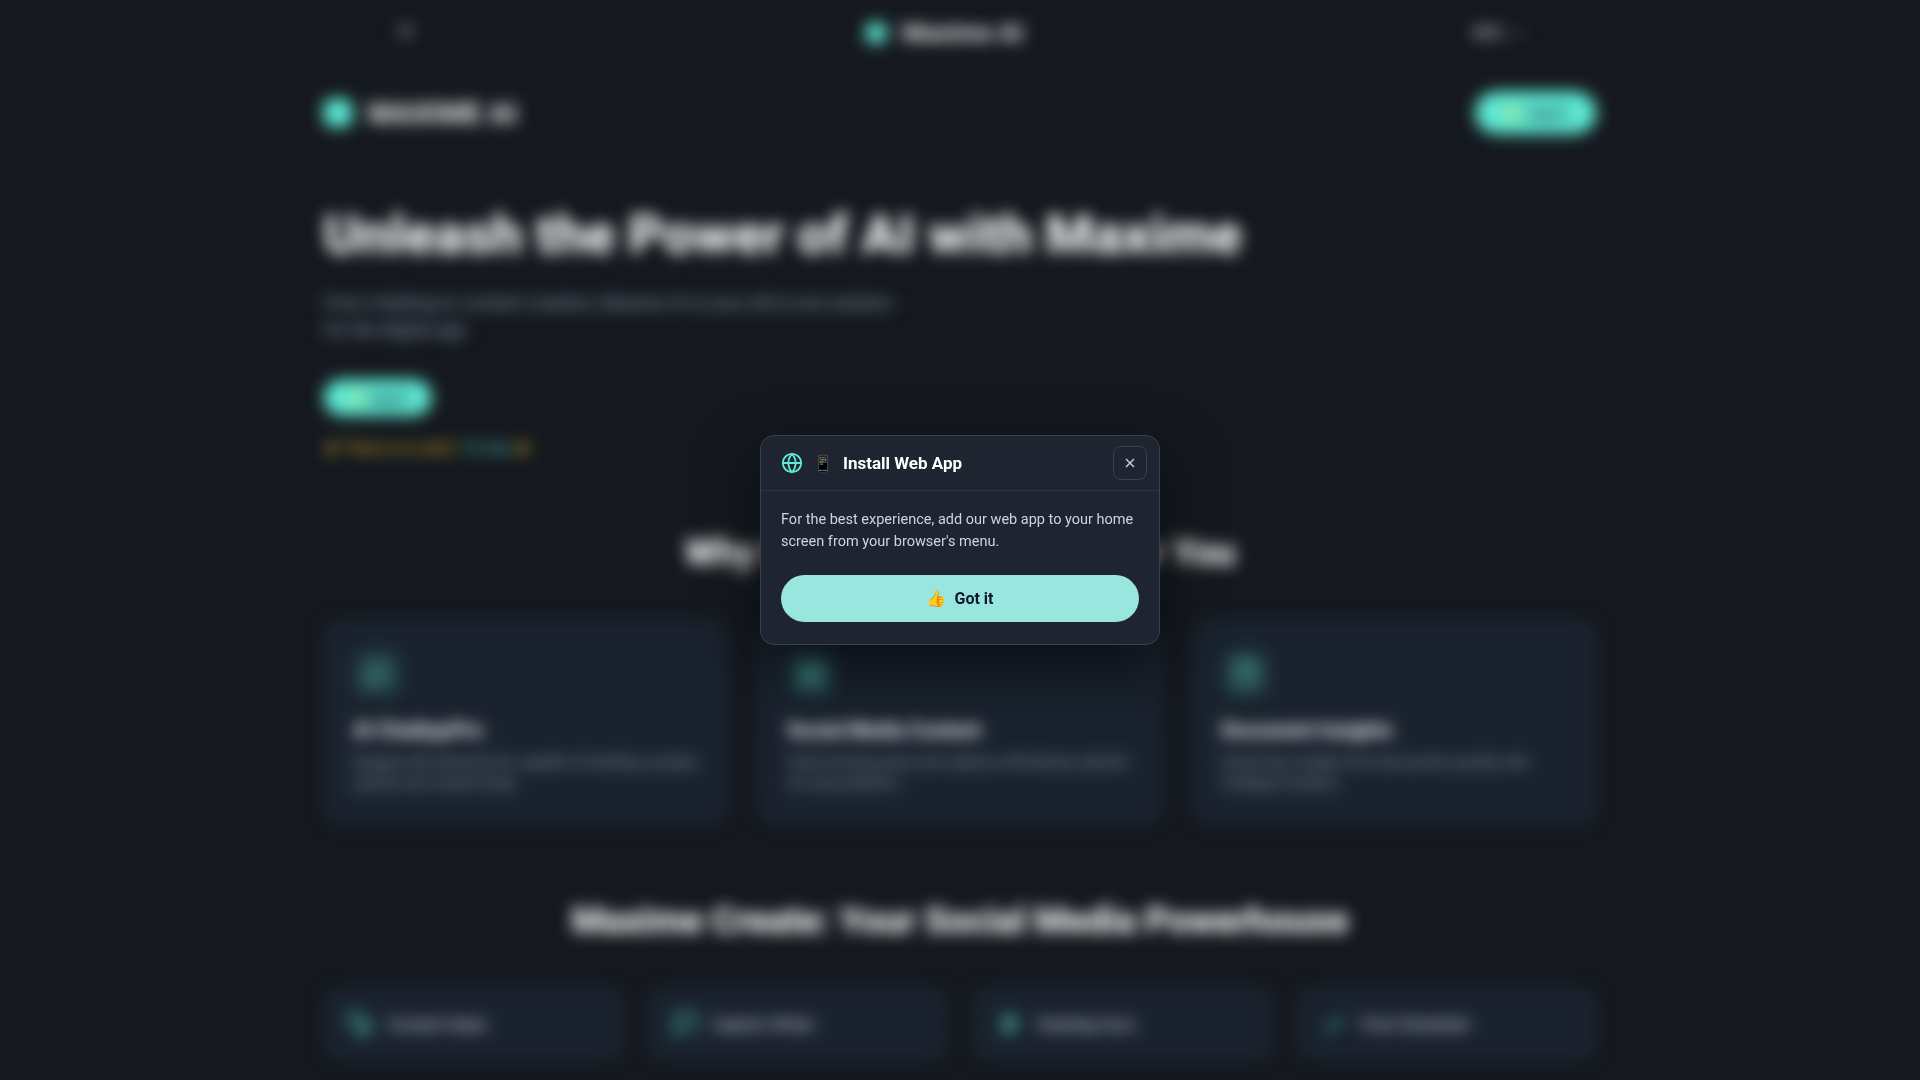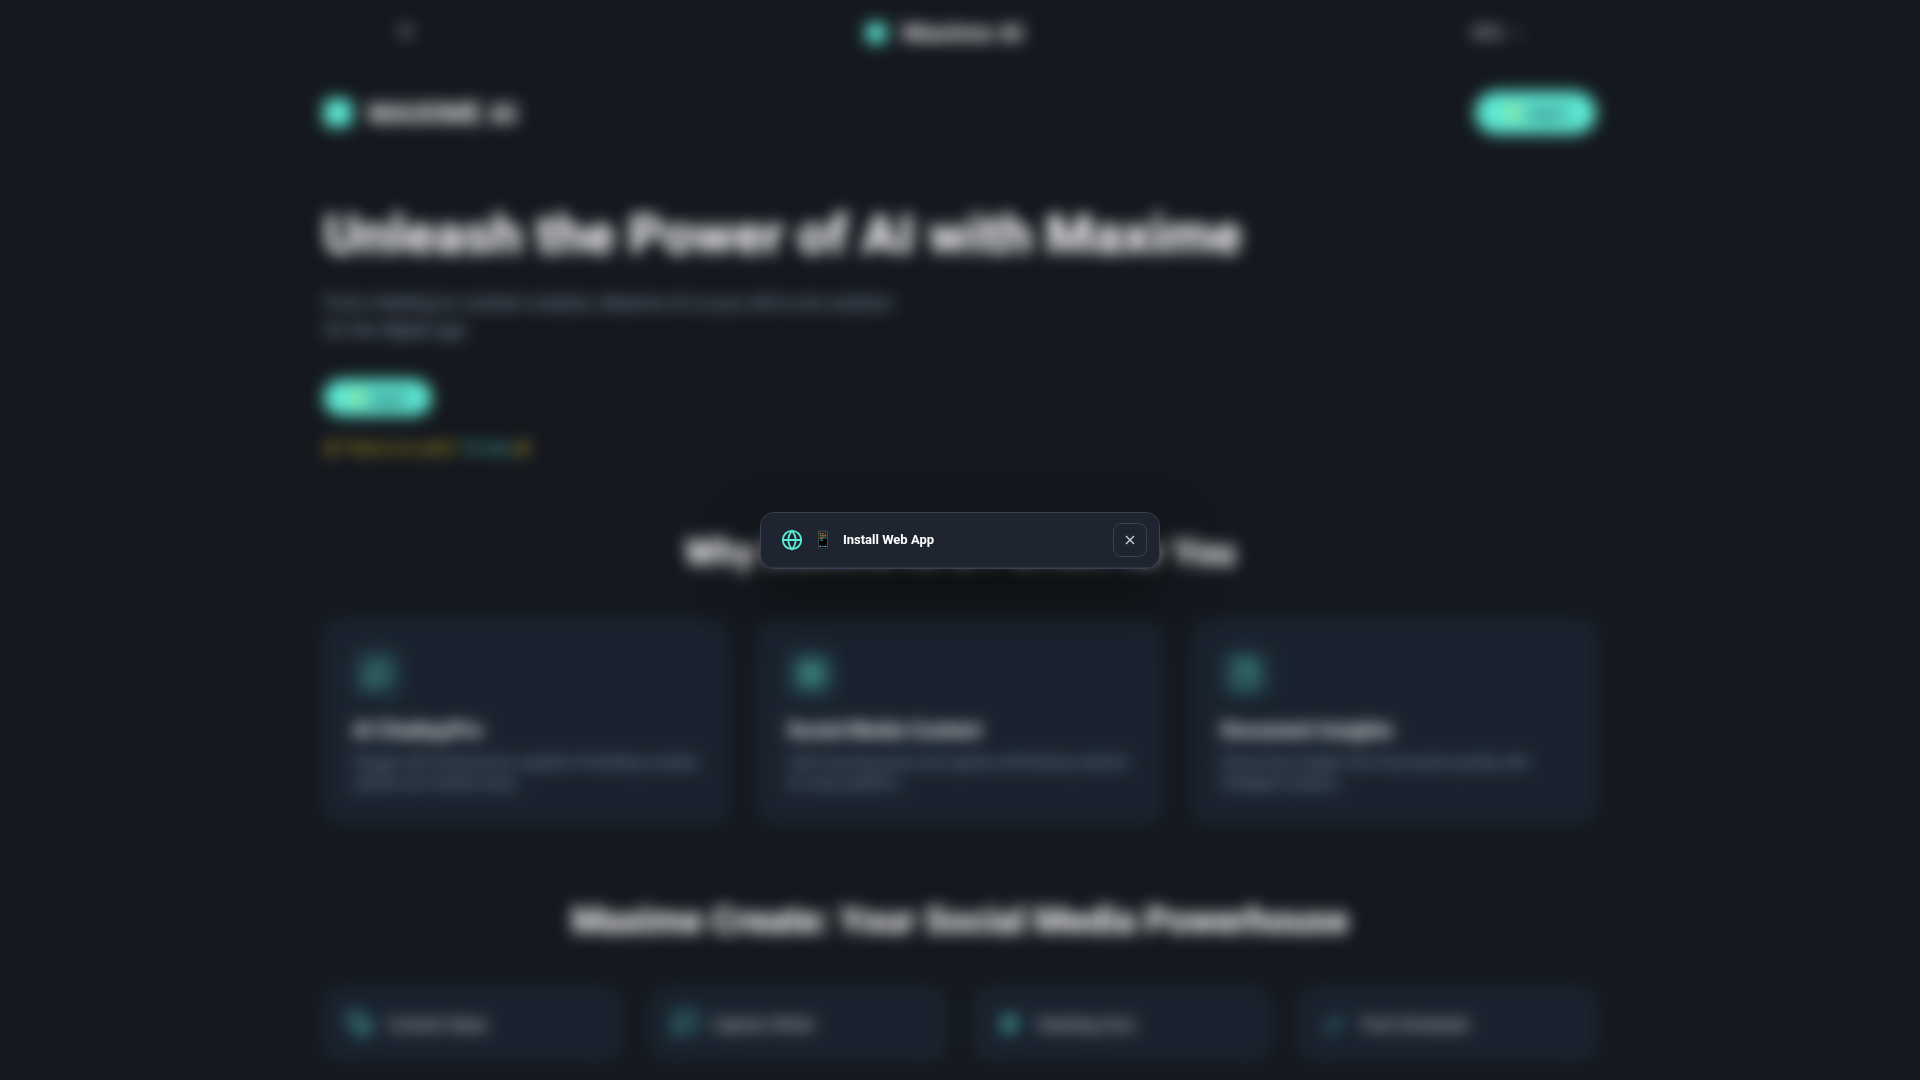--- a/index.html
+++ b/index.html
@@ -63,21 +63,21 @@
     border-radius:18px;padding:22px;display:flex;align-items:center;gap:14px;
   }
   .mini svg{width:26px;height:26px;stroke:#5eead4;fill:none;stroke-width:2;}
   
   .overlay{position:absolute;inset:0;display:flex;align-items:center;justify-content:center;}
   .modal{
     width:400px;background:#1e2530;border:1px solid #374151;border-radius:14px;
     overflow:hidden;box-shadow:0 25px 60px rgba(0,0,0,.55);
   }
   .modal-head{display:flex;align-items:center;gap:10px;padding:16px 20px;border-bottom:1px solid #2d3340;position:relative;}
-  .modal-head .title{font-size:13px;font-weight:700;color:#fff;}
+  .modal-head .title{font-size:17px;font-weight:700;color:#fff;}
   .modal-close{
     position:absolute;right:12px;top:10px;width:34px;height:34px;border-radius:8px;
     border:1px solid #374151;display:flex;align-items:center;justify-content:center;cursor:pointer;
   }
   .modal-close svg{width:16px;height:16px;stroke:#cbd5e1;stroke-width:2;fill:none;}
   .modal-body{padding:18px 20px 22px;font-size:14.5px;color:#cbd5e1;line-height:1.5;}
   .modal-body p{margin-bottom:22px;}
   .modal-btn{
     width:100%;background:#99e6df;color:#0f172a;font-weight:700;border:none;
     padding:14px 0;border-radius:9999px;font-size:16px;cursor:pointer;
@@ -213,14 +213,21 @@
           <path d="M12 2a15.3 15.3 0 0 1 4 10 15.3 15.3 0 0 1-4 10 15.3 15.3 0 0 1-4-10 15.3 15.3 0 0 1 4-10z"></path>
         </svg>
       <span>📱</span>
       <span class="title">Install Web App</span>
       <div class="modal-close">
         <svg viewBox="0 0 24 24">
             <path d="M18 6L6 18M6 6l12 12"></path>
           </svg>
       </div>
     </div>
+    <div class="modal-body">
+      <p>For the best experience, add our web app to your home screen from your browser's menu.</p>
+      <button class="modal-btn">
+        <span>👍</span>
+        <span>Got it</span>
+      </button>
+    </div>
   </div>
 </div>
 
 </body></html>

